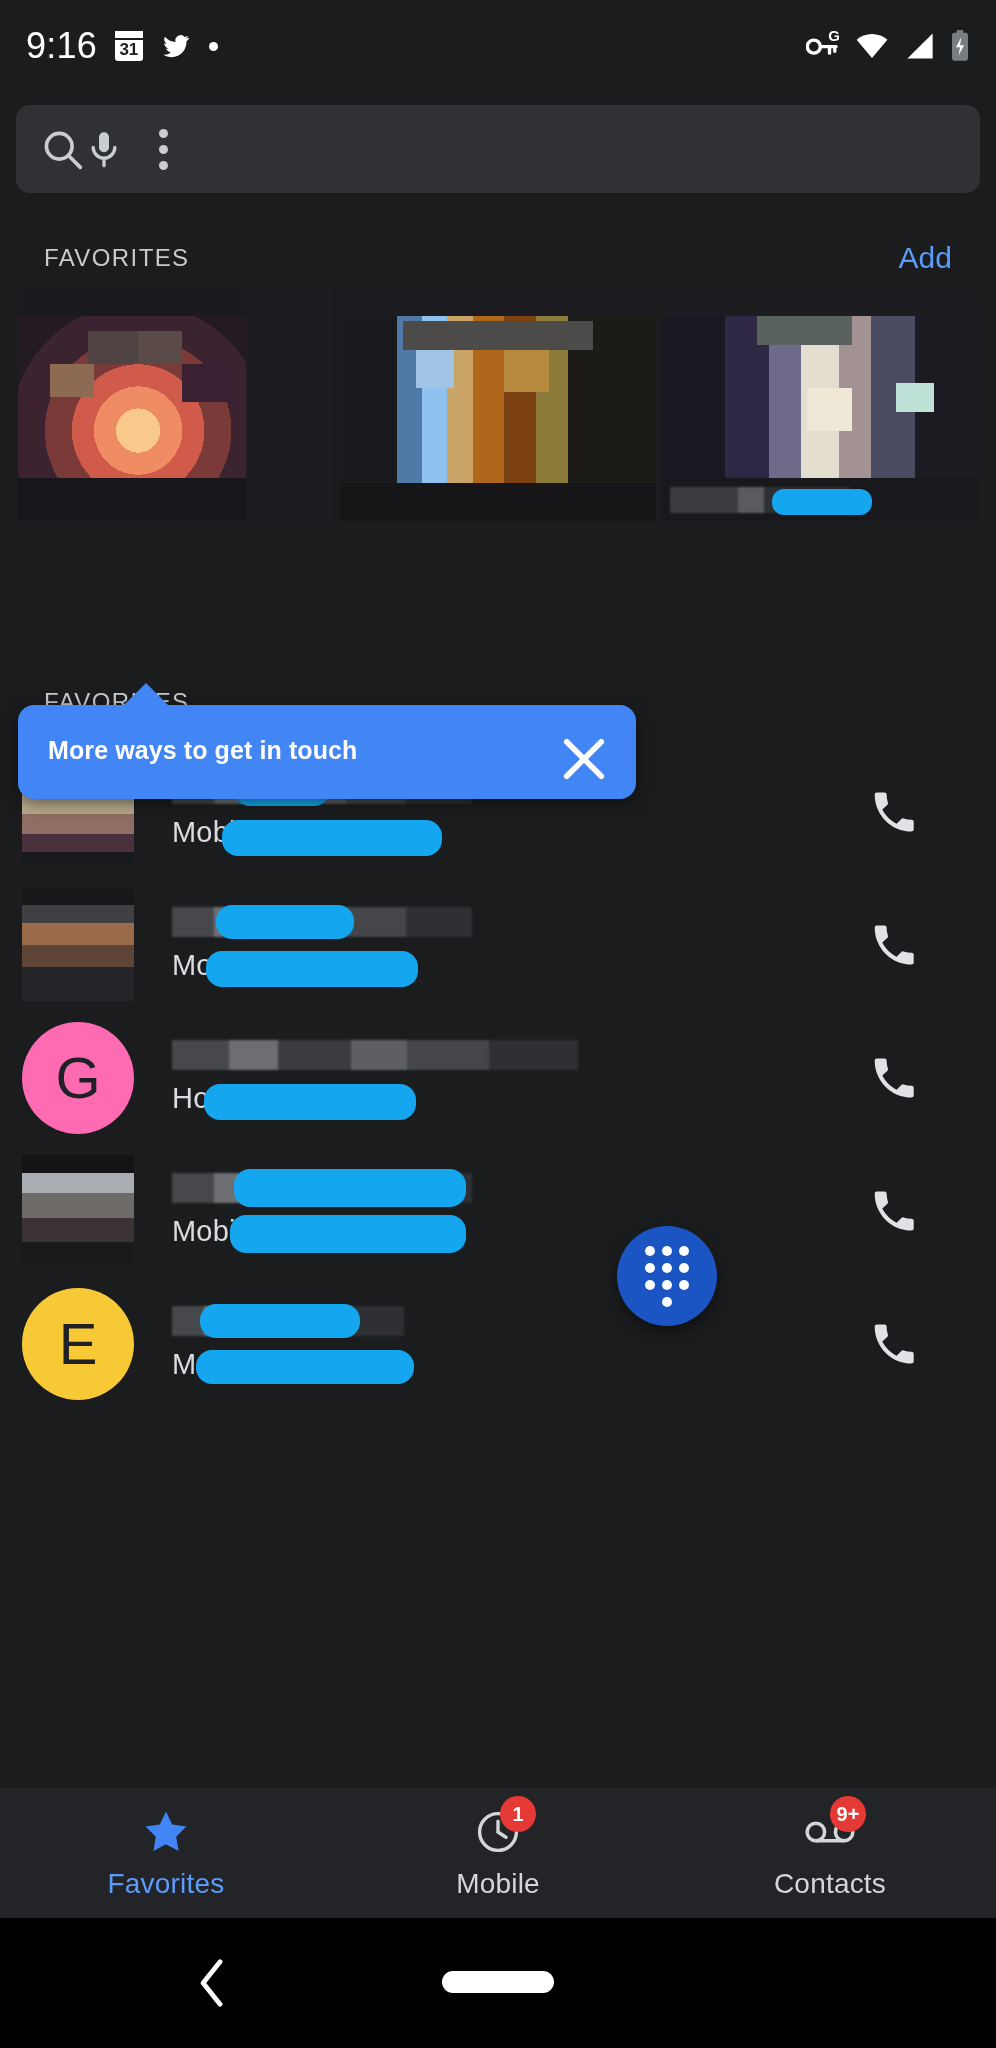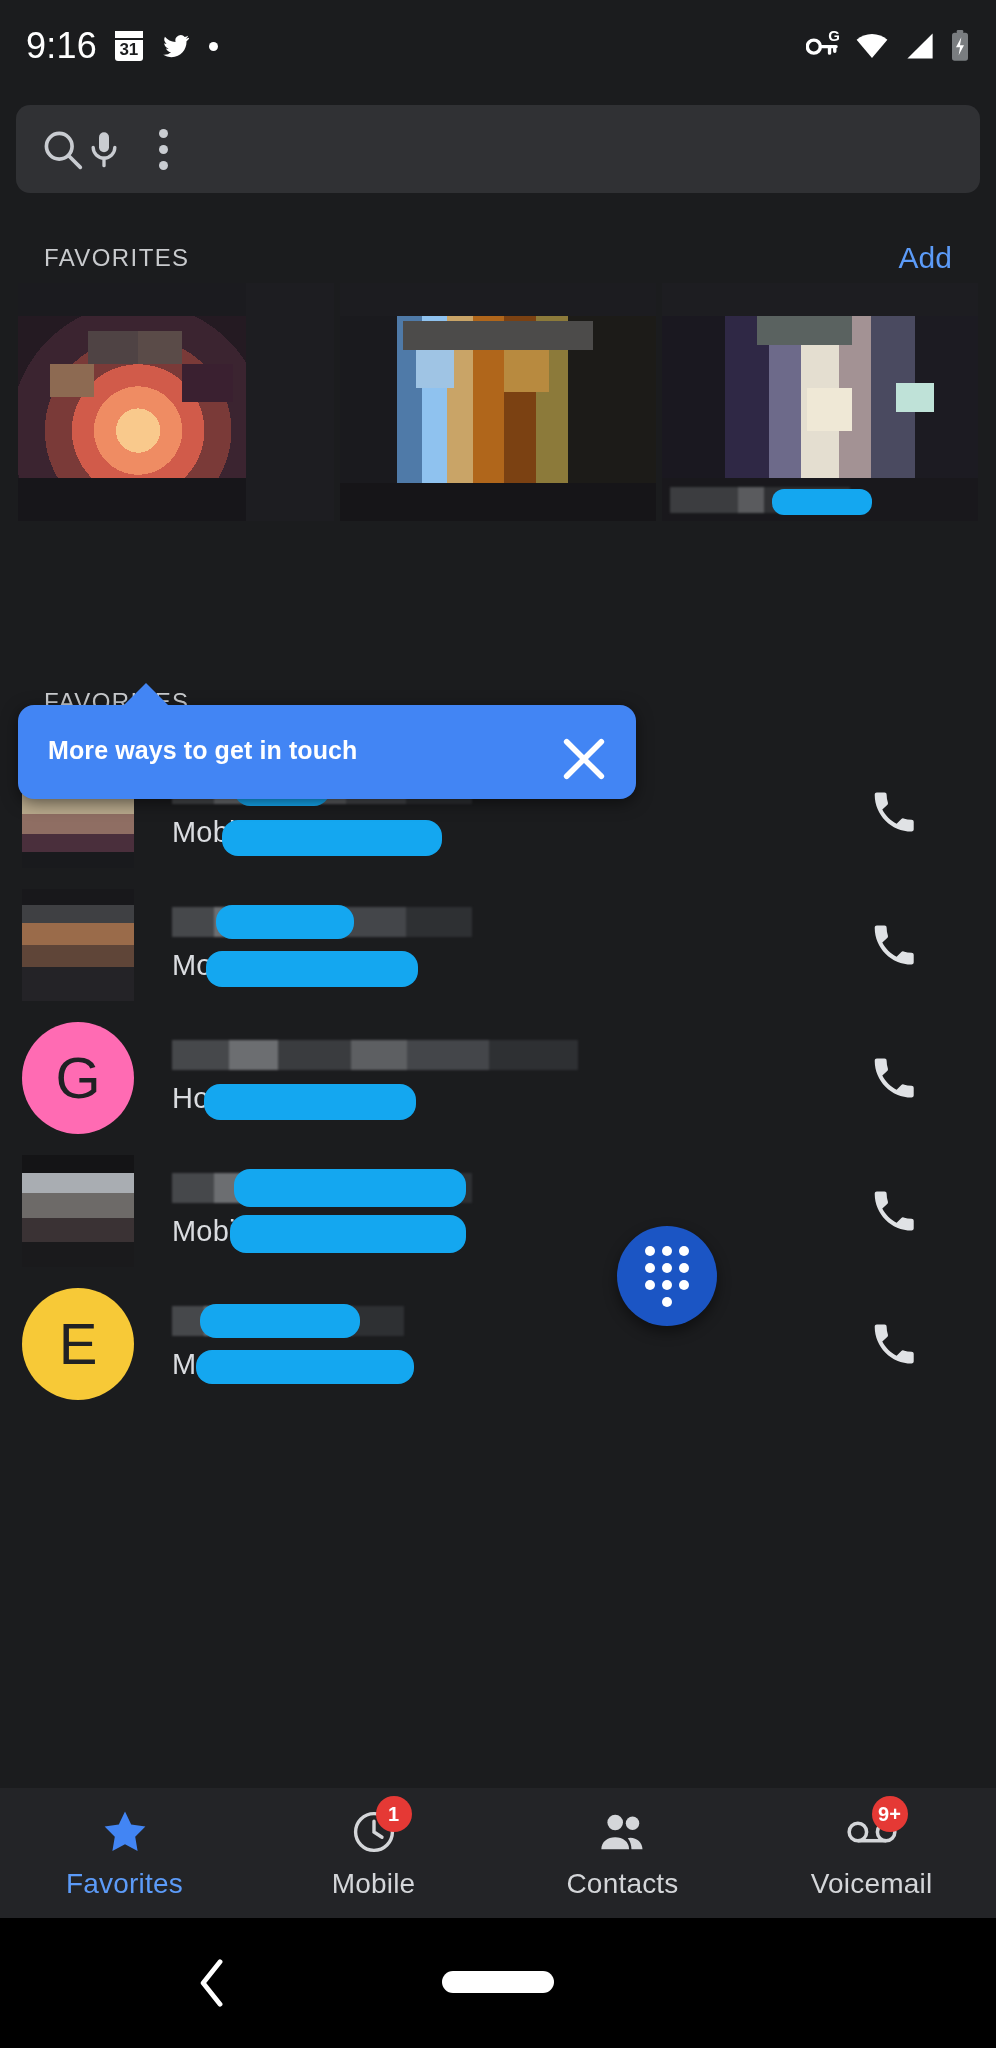--- a/index.html
+++ b/index.html
@@ -332,42 +332,31 @@
       <div class="navicon">
         <svg width="48" height="48" viewBox="0 0 24 24">
           <circle cx="12" cy="12" r="9.2" fill="none" stroke="#d4d6d9" stroke-width="1.7"></circle>
           <path d="M12 6.6V12l4 2.6" fill="none" stroke="#d4d6d9" stroke-width="1.7" stroke-linecap="round"></path>
         </svg>
         <div class="badge">1</div>
       </div>
       <div class="navlabel">Mobile</div>
     </div>
 
-    <div class="navitem">
-      <div class="navicon">
-        <svg width="52" height="46" viewBox="0 0 24 20">
-          <circle cx="8.4" cy="5.6" r="3.6" fill="#d4d6d9"></circle>
-          <circle cx="16.4" cy="6" r="3.1" fill="#d4d6d9"></circle>
-          <path fill="#d4d6d9" d="M2 18c0-3.6 2.9-5.6 6.4-5.6S14.8 14.4 14.8 18z"></path>
-          <path fill="#d4d6d9" d="M15.4 12.6c3.1.2 5.6 2.1 5.6 5.4h-5.1c0-2-.6-3.8-1.7-5.1z"></path>
-        </svg>
-      </div>
-      <div class="navlabel">Contacts</div>
-    </div>
 
     <div class="navitem">
       <div class="navicon">
         <svg width="56" height="40" viewBox="0 0 28 16">
           <circle cx="6.4" cy="8" r="4.7" fill="none" stroke="#d4d6d9" stroke-width="1.9"></circle>
           <circle cx="21.6" cy="8" r="4.7" fill="none" stroke="#d4d6d9" stroke-width="1.9"></circle>
           <path d="M6.4 12.7h15.2" stroke="#d4d6d9" stroke-width="1.9"></path>
         </svg>
         <div class="badge" style="left:26px;">9+</div>
       </div>
-      <div class="navlabel">Voicemail</div>
+      <div class="navlabel">Contacts</div>
     </div>
   </div>
 
 </div>
 
 <div class="sysnav">
   <svg class="sys-back" viewBox="0 0 24 34">
     <path d="M17 2 5 17 17 32" fill="none" stroke="#fff" stroke-width="3.4" stroke-linecap="round" stroke-linejoin="round"></path>
   </svg>
   <div class="sys-pill"></div>

